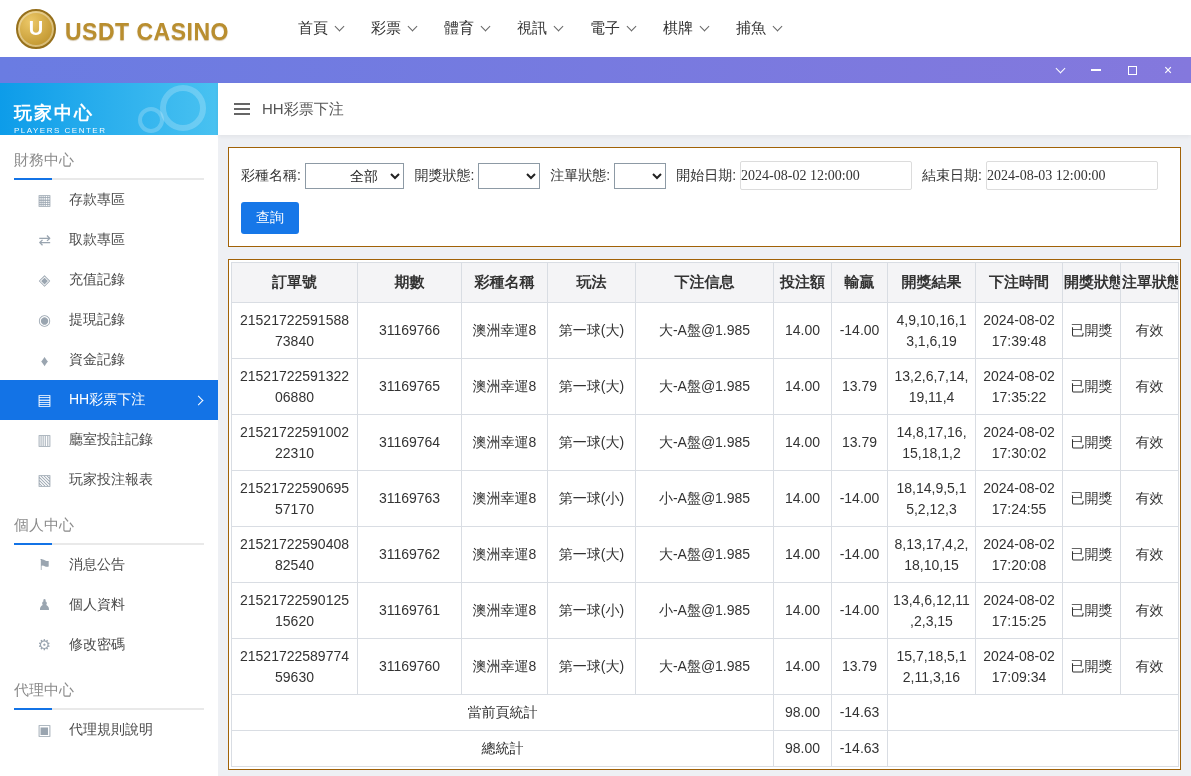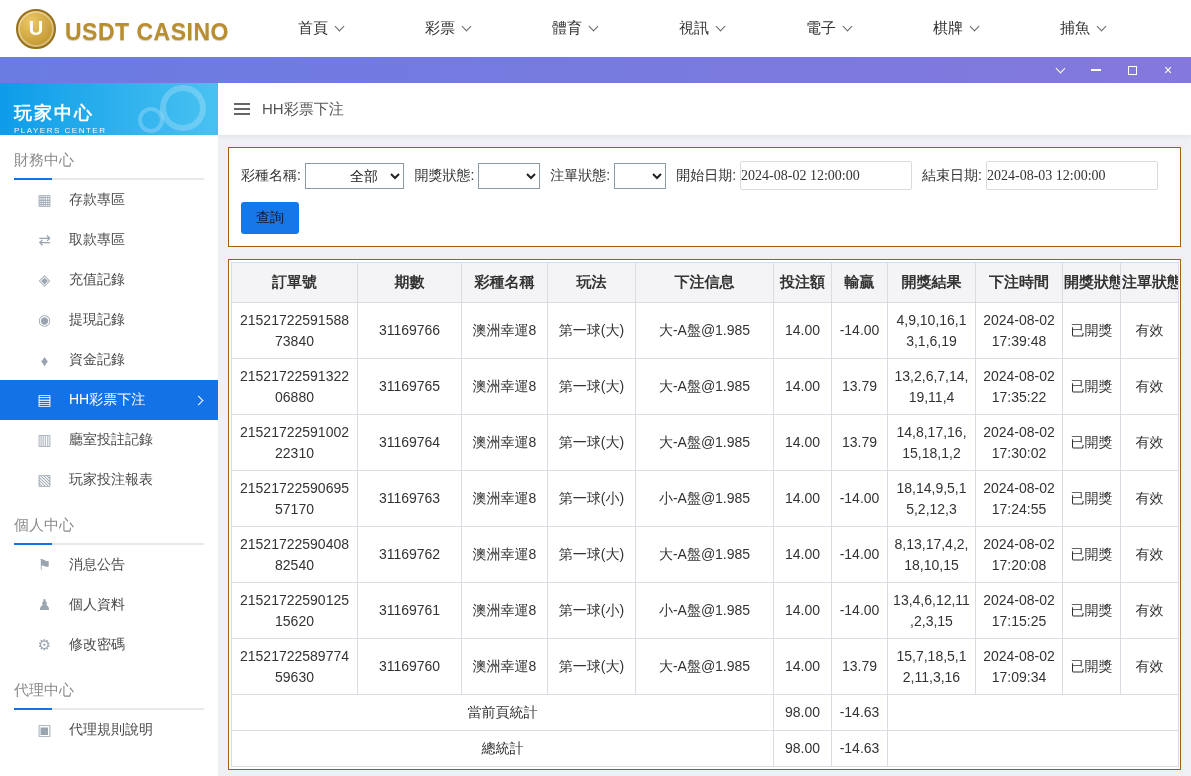--- a/index.html
+++ b/index.html
@@ -9,21 +9,21 @@
   
   .top-header { height:57px; background:#fff; display:flex; align-items:center; padding:0 16px; }
   .logo { display:flex; align-items:center; gap:9px; width:238px; cursor:pointer; }
   .logo-emblem { width:40px; height:40px; border-radius:50%; flex:0 0 40px;
     background:radial-gradient(circle at 35% 30%, #ecc868, #b4871e);
     border:2px solid #96701c; color:#fff; font-weight:bold; font-size:20px;
     display:flex; align-items:center; justify-content:center;
     box-shadow:inset 0 0 0 2px rgba(255,255,255,.35); }
   .logo-text { font-size:23px; font-weight:800; letter-spacing:.5px; color:#b98e2f;
     text-shadow:0 1px 1px rgba(120,80,0,.35); white-space:nowrap;margin-top:8px; }
-  .main-nav { display:flex; gap:82px; margin-left:44px;align-items:flex-end; }
+  .main-nav { display:flex; gap:28px; margin-left:44px;align-items:flex-end; }
   .nav-item { display:flex; align-items:center; font-size:15px; color:#333; cursor:pointer; white-space:nowrap; }
   .chev-down { width:7px; height:7px; border-right:1.5px solid #666; border-bottom:1.5px solid #666;
     transform:rotate(45deg); margin-left:8px; margin-top:-4px; display:inline-block; }
 
   
   .titlebar { height:26px; background:linear-gradient(90deg,#6a7ce2,#8478dd);
     display:flex; align-items:center; justify-content:flex-end; gap:22px; padding-right:16px; }
   .win-btn { color:#fff; cursor:pointer; display:flex; align-items:center; justify-content:center;
     width:14px; height:14px; font-size:14px; line-height:1; }
   .chev-down.white { border-color:#fff; margin:0; margin-top:-3px; }
@@ -66,21 +66,21 @@
   .filter-panel { padding:13px 12px 12px; margin-bottom:12px; }
   .filter-row { display:flex; align-items:center; font-size:14px; color:#333; }
   .f-label { margin-right:4px; white-space:nowrap; }
   select.f-select { height:26px; border:1px solid #8d9aa5; background:#fff; font-size:14px;
     font-family:inherit; color:#222; margin-right:10px;padding-left:40px; }
   .sel-lottery { width:112px; }
   .sel-draw { width:62px; }
   .sel-order { width:52px; }
   input.f-date { height:29px; border:1px solid #dcdcdc; font-size:14px; font-family:Liberation Serif, serif;
     color:#333; padding:0 0; width:172px; margin-right:10px; border-radius:2px; }
-  .search-btn { margin-top:12px; background:#1677e8; border:none; color:#0f172a; font-size:14px;
+  .search-btn { margin-top:12px; background:#1677e8; border:none; color:#ffffff; font-size:14px;
     font-family:inherit; padding:7px 15px; border-radius:3px; cursor:pointer; }
 
   .table-panel { padding:2px; }
   table.bets { width:100%; border-collapse:collapse; table-layout:fixed; text-align:center; color:#333; }
   .bets th { border:1px solid #d9dde3; background:#f4f4f6; font-size:15px; font-weight:bold;
     height:40px; white-space:nowrap; overflow:hidden; padding:0 1px;text-align:center; }
   .bets td { border:1px solid #d9dde3; font-size:14px; height:56px; padding:3px 5px;
     line-height:1.5; word-wrap:break-word; }
   .bets tr.summary td { height:36px; }
 </style>

